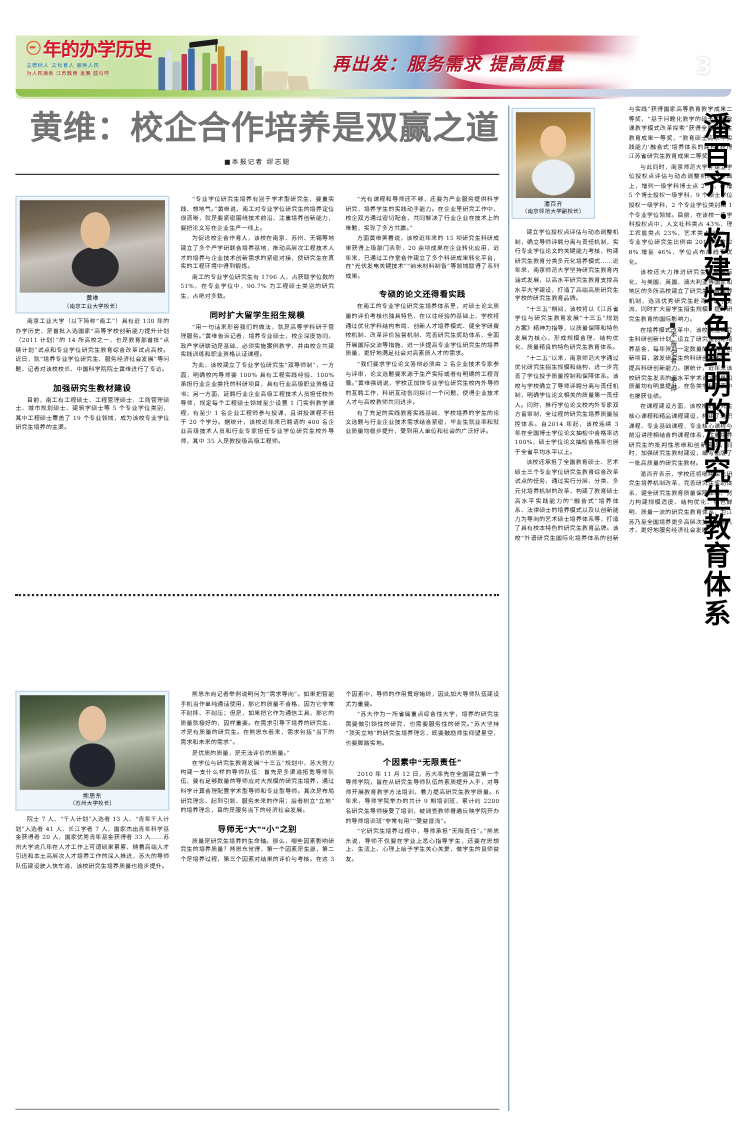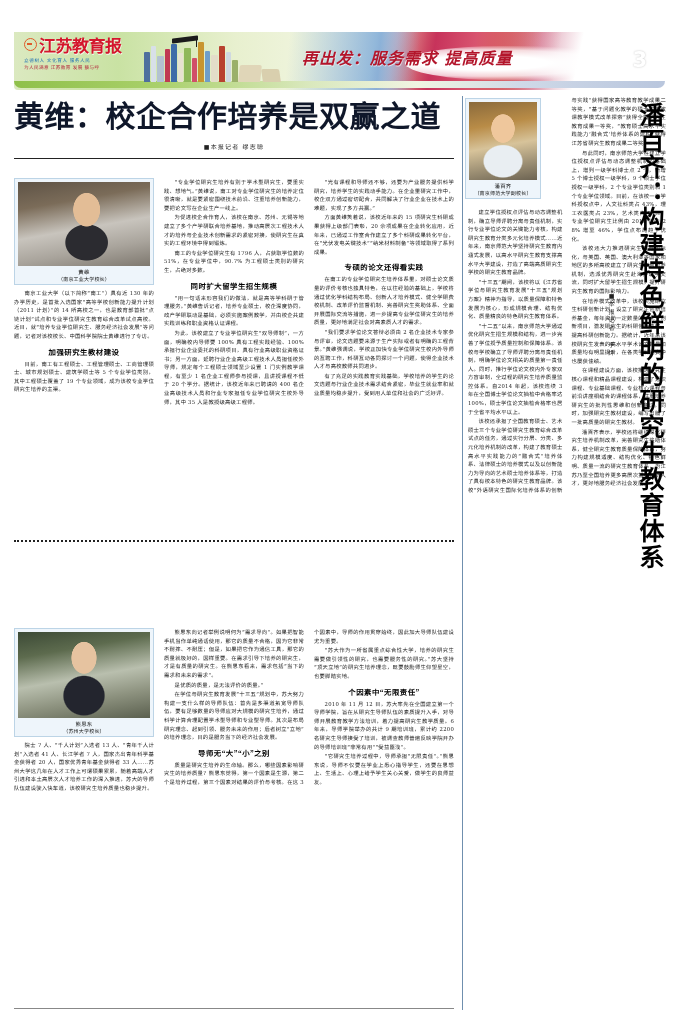--- a/index.html
+++ b/index.html
@@ -161,22 +161,22 @@
   .art1 {
     position: absolute;
     left: 14px; top: 98px;
     width: 440px;
   }
   .headline {
     font-family: "DejaVu Sans", "Liberation Sans", sans-serif;
     font-weight: bold;
     font-size: 30px;
     letter-spacing: 0.5px;
-    text-align: left;
-    color: #0f172a;
+    text-align: right;
+    color: #737373;
     line-height: 38px;
     white-space: nowrap;
   }
   .byline {
     text-align: center;
     font-size: 6px;
     color: #222;
     margin-top: 6px;
     letter-spacing: 1.2px;
   }
@@ -367,21 +367,21 @@
 <body>
 
 <div class="page">
 
   <div class="masthead">
     <div class="masthead-bg"></div>
     <div class="masthead-swoosh"></div>
     <div class="masthead-greenline"></div>
 
     <div class="logo-block">
-      <div class="logo-title"><span class="logo-mark"></span><span>江苏教育报</span></div>
+      <div class="logo-title"><span class="logo-mark"></span><span>年的办学历史</span></div>
       <div class="logo-sub1">立德树人 文化育人 服务人民</div>
       <div class="logo-sub2">为人民满意 江苏教育 发展 鼓与呼</div>
     </div>
 
     <div class="books">
       <div class="cap">
         <div class="cap-board"></div>
           <div class="cap-tassel"></div>
       </div>
       <div class="book" style="left:2px;  width:6px;  height:30px; background:#4e6f9e;"></div>

